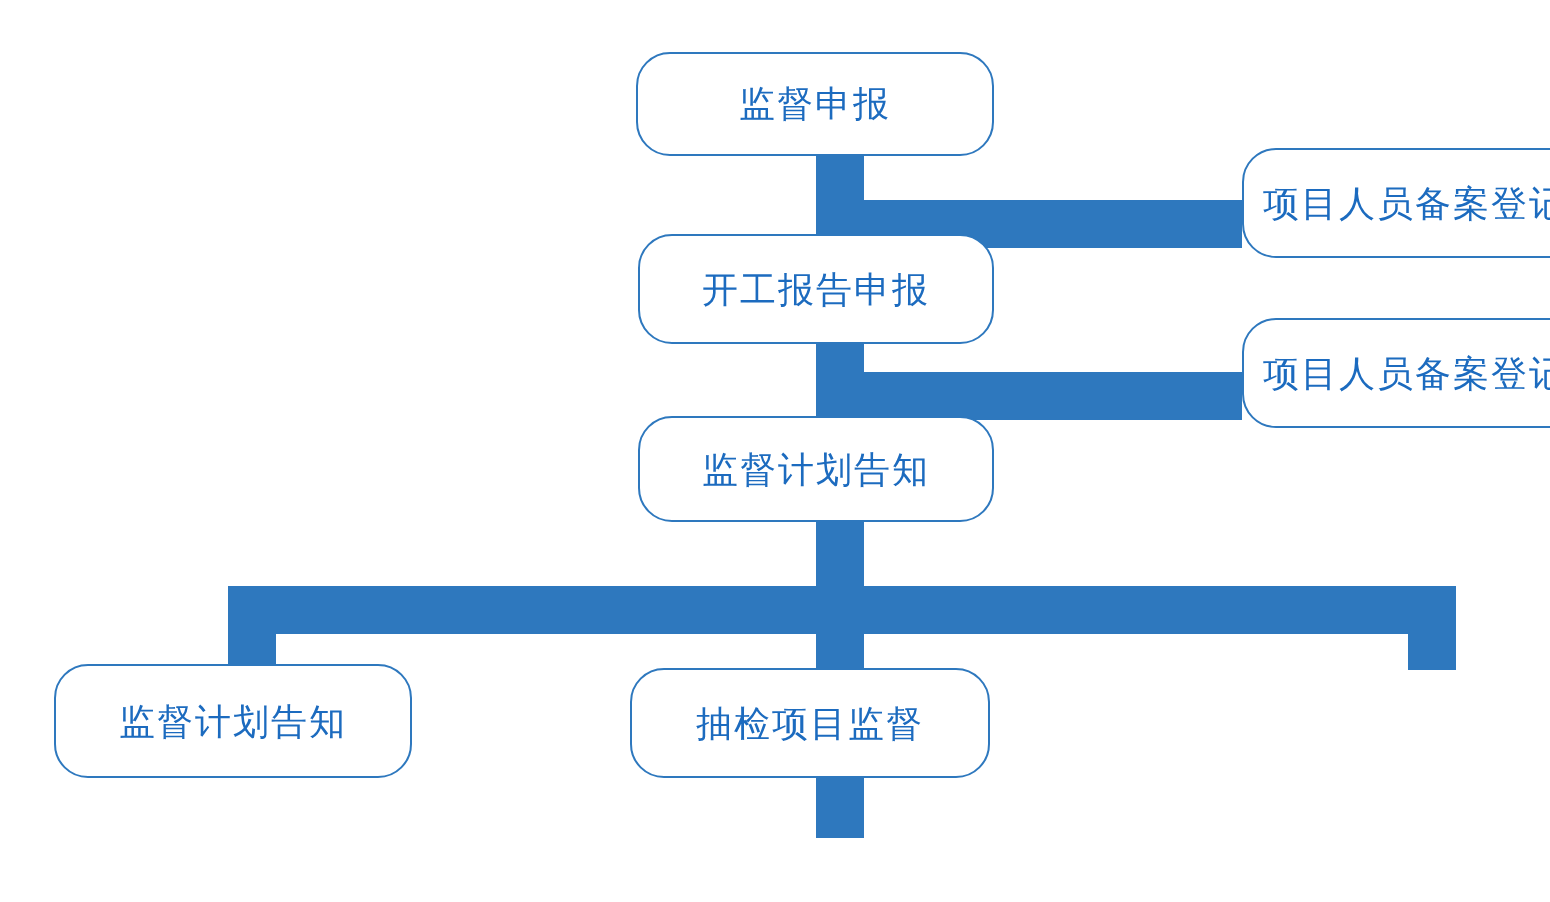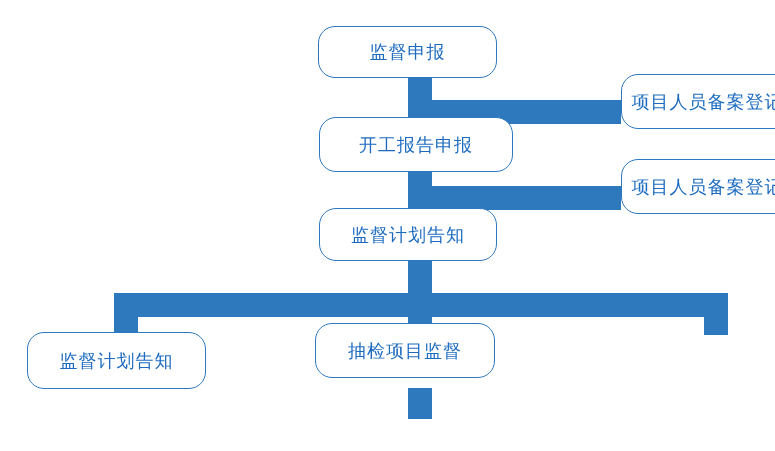--- a/index.html
+++ b/index.html
@@ -34,25 +34,25 @@
     white-space: nowrap;
     z-index: 2;
   }
   .line { position: absolute; background: var(--line-color); z-index: 1; }
   .line.h { height: 1.5px; }
   .line.v { width: 1.5px; }
 
   
   .node-a { left: 294px; top: 2px;   width: 179px; height: 52px; }
   .node-b { left: 597px; top: 50px;  width: 173px; height: 55px; }
-  .node-c { left: 295px; top: 93px;  width: 194px; height: 55px; }
+  .node-c { left: 295px; top: 93px;  width: 178px; height: 55px; }
   .node-d { left: 597px; top: 135px; width: 173px; height: 55px; }
   .node-e { left: 295px; top: 184px; width: 178px; height: 53px; }
   .node-f { left: 3px;   top: 308px; width: 179px; height: 57px; }
-  .node-g { left: 291px; top: 299px; width: 180px; height: 55px; }
+  .node-g { left: 291px; top: 310px; width: 180px; height: 55px; }
   .node-h { left: 592px; top: 310px; width: 179px; height: 54px; }
   .node-i { left: 295px; top: 394px; width: 177px; height: 54px; }
 </style>
 </head>
 <body>
 
 <div class="canvas">
 
   <div class="line v" style="left:384px; top:53px;  height:40px;"></div>
   <div class="line h" style="left:385px; top:76px;  width:212px;"></div>

